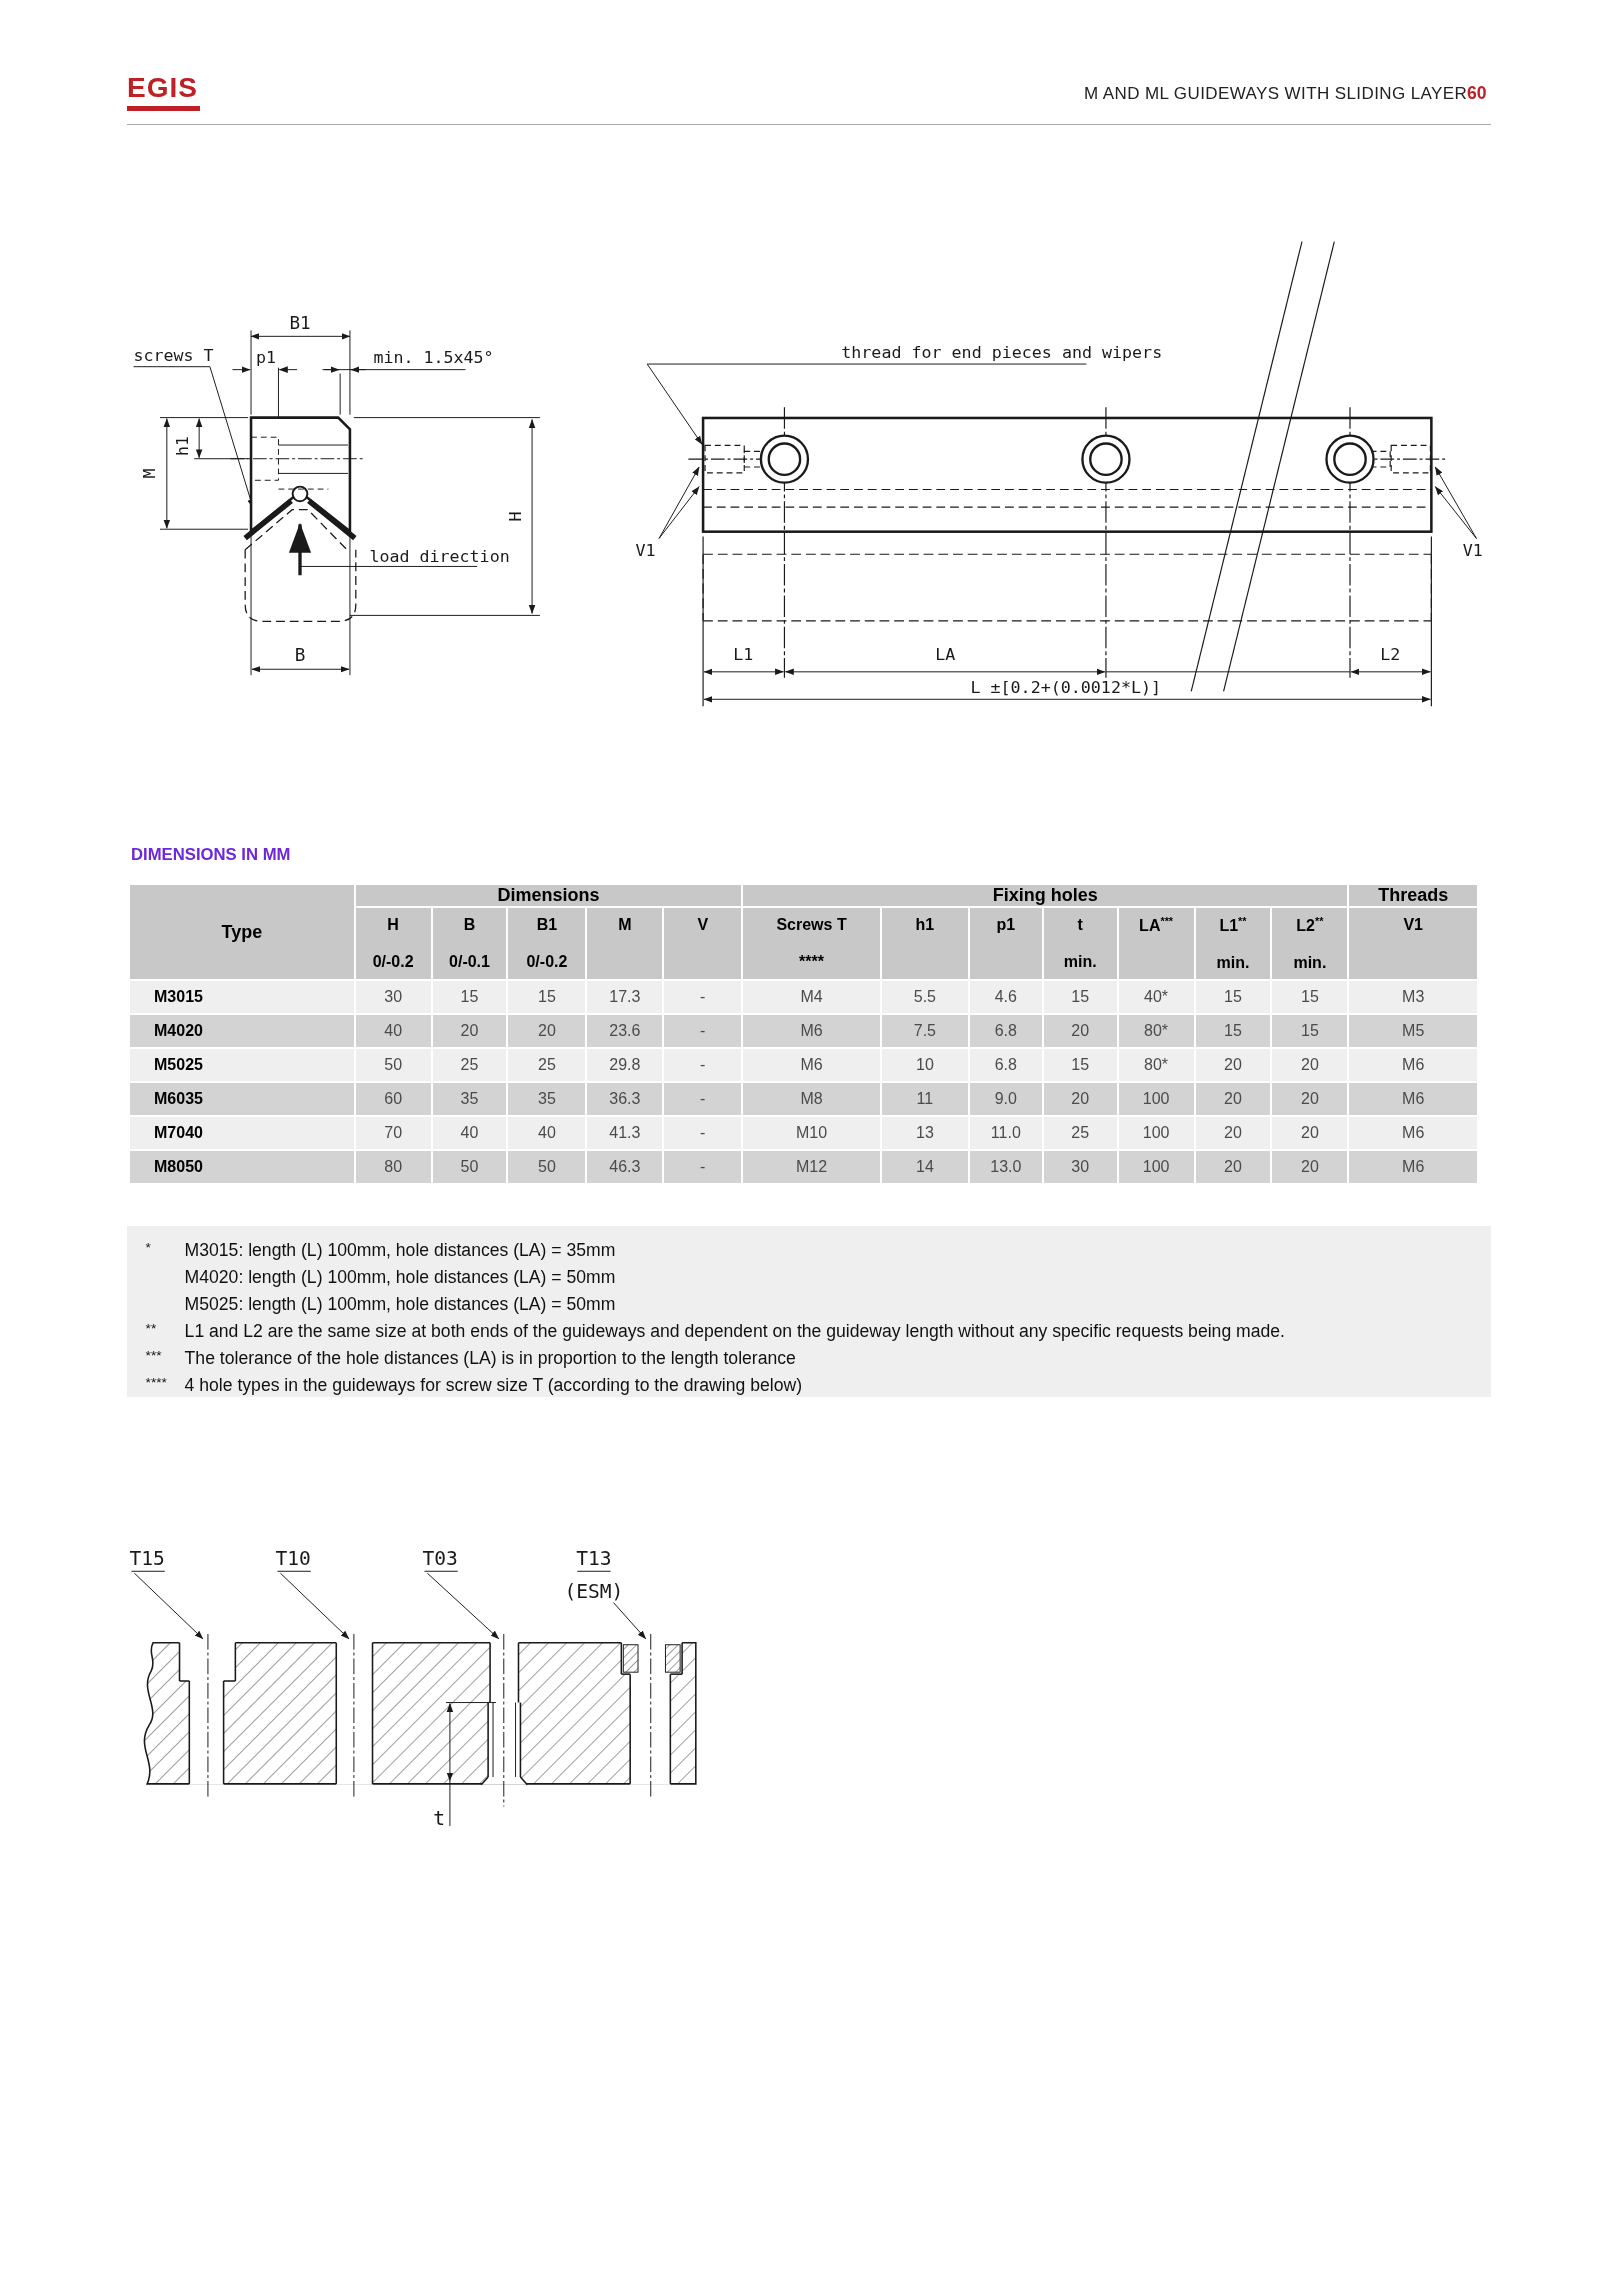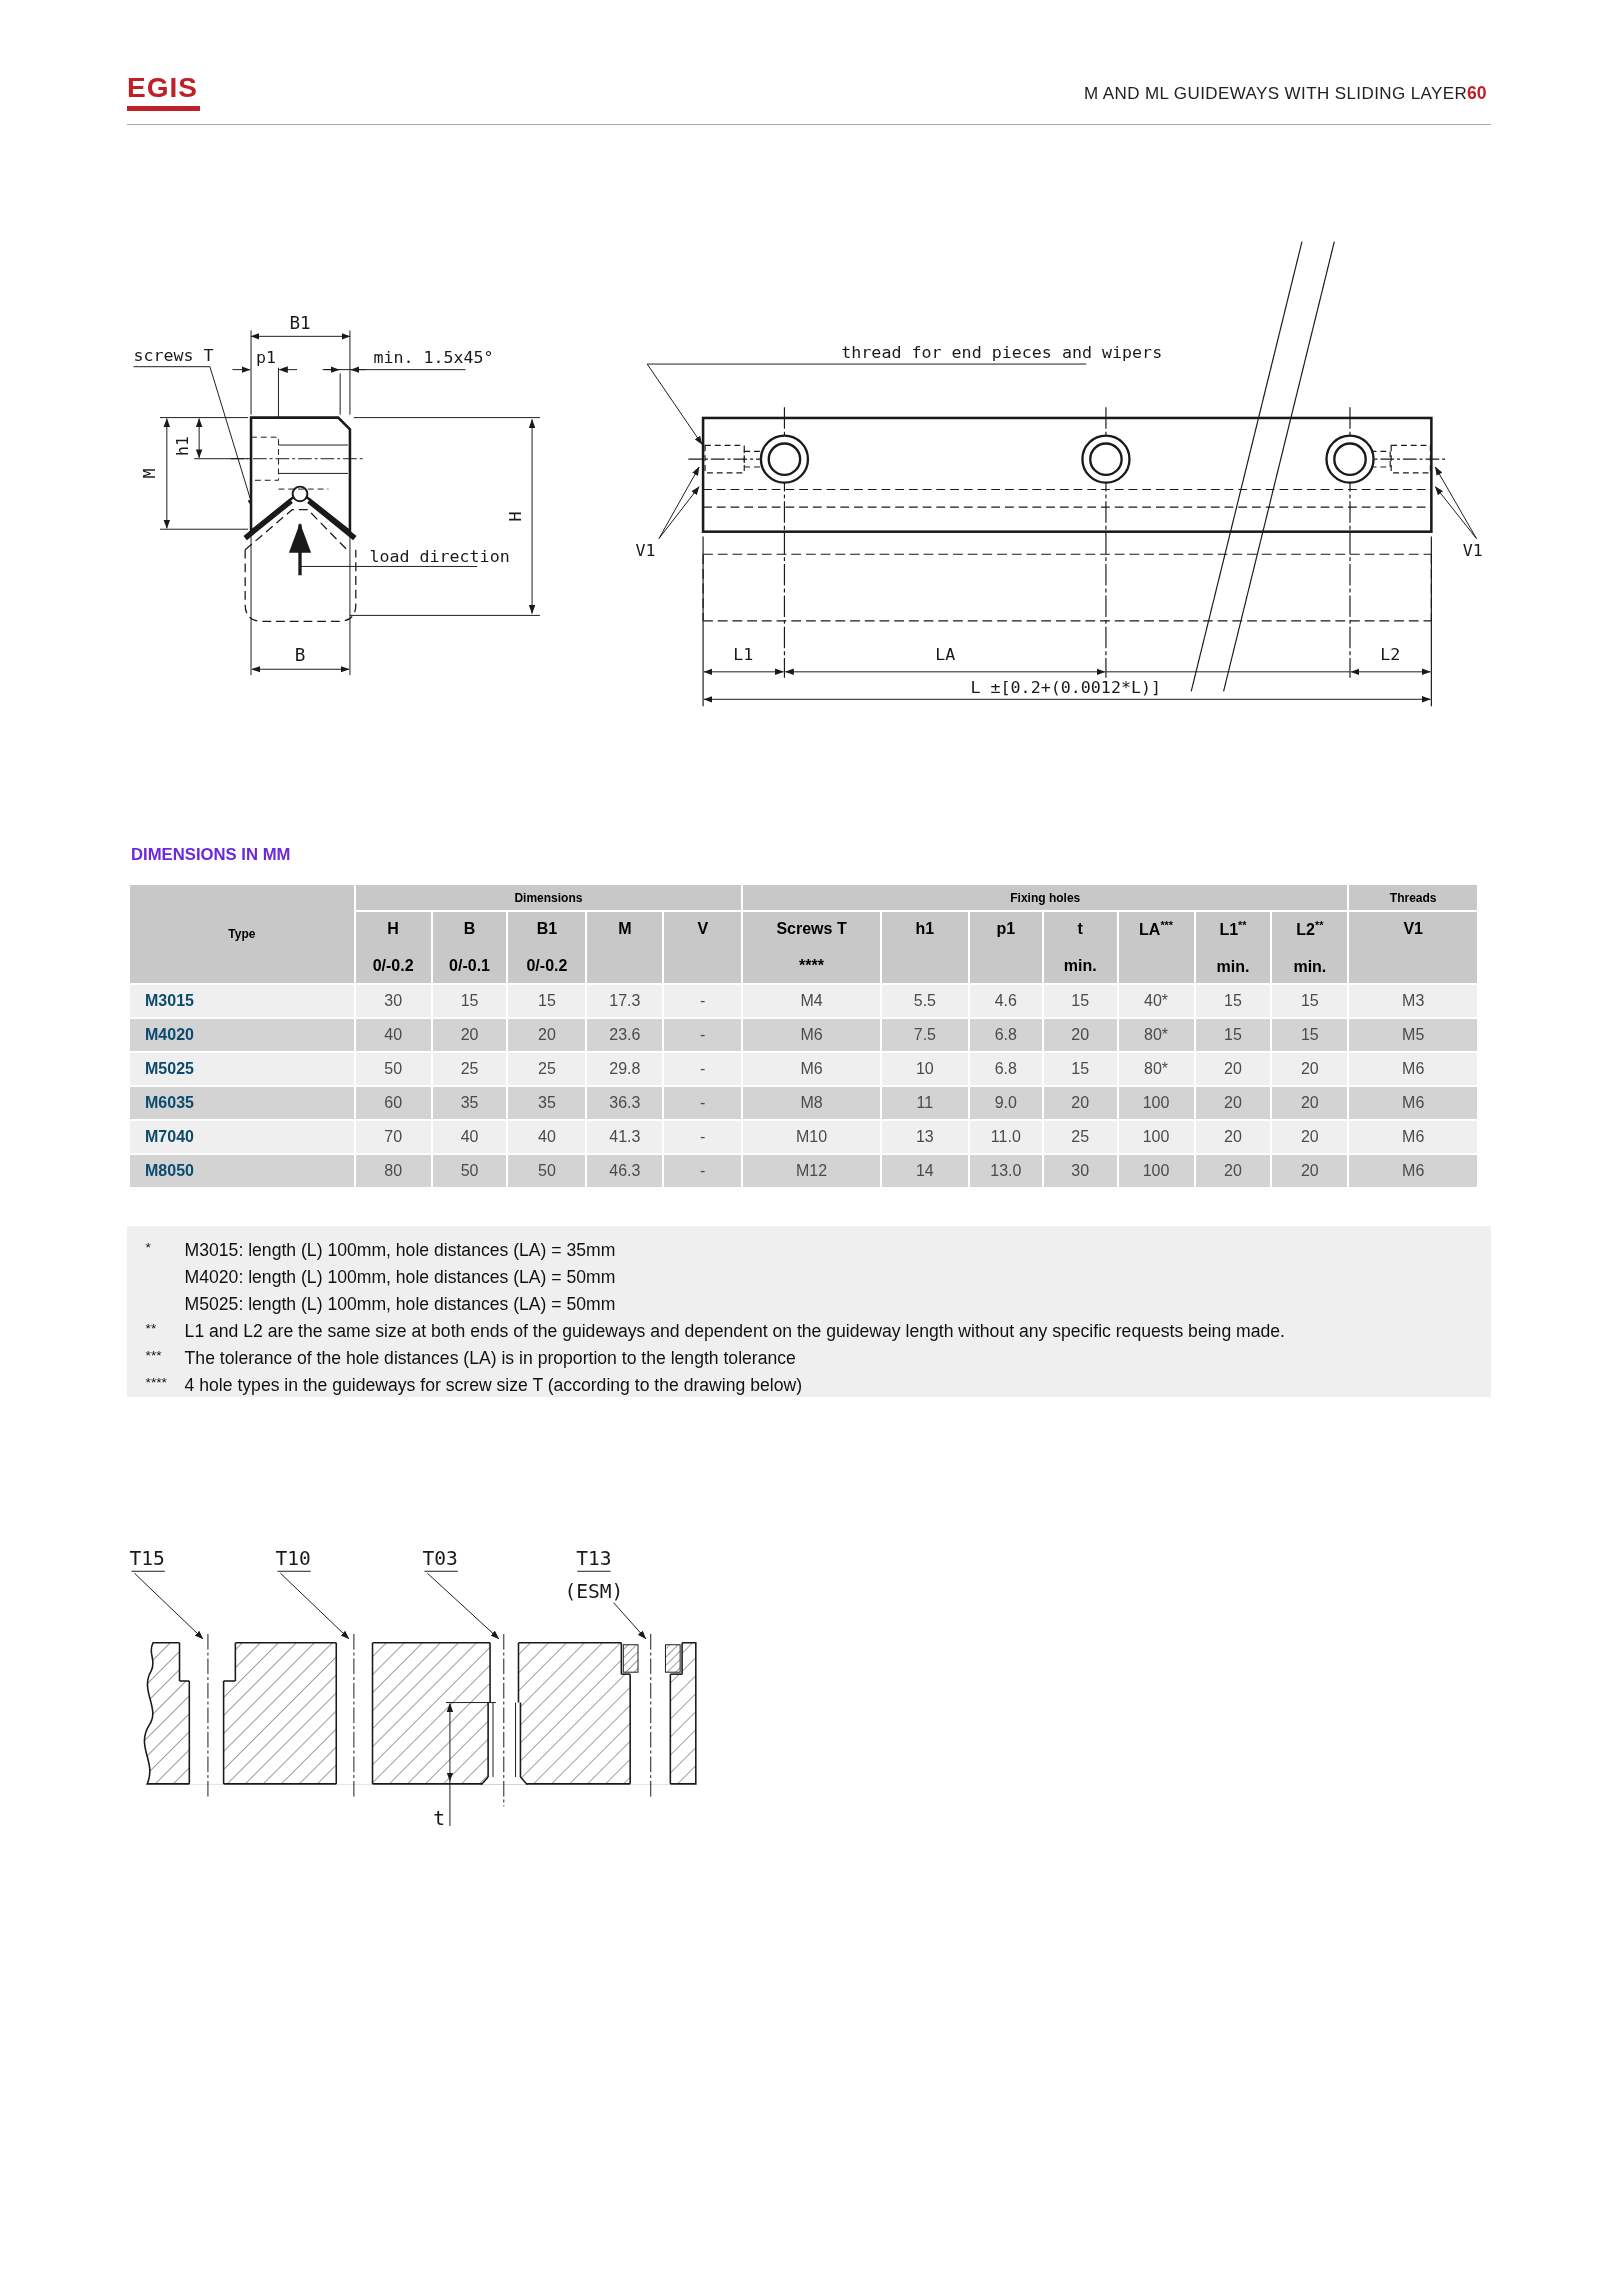--- a/index.html
+++ b/index.html
@@ -14,28 +14,28 @@
   .hdr-rule{position:absolute;left:127px;top:124px;width:1364px;height:1px;background:#a8a8a8;}
   
   .drw{position:absolute;}
   .drw text{font-family:"DejaVu Sans Mono",monospace;fill:#1a1a1a;}
   
   .caption{position:absolute;left:131px;top:845px;font-size:16.7px;font-weight:bold;color:#6d28d9;}
   table.spec{position:absolute;left:128px;top:883px;border-collapse:separate;border-spacing:2.9px;
              table-layout:fixed;width:1351px;}
   table.spec th,table.spec td{padding:0;margin:0;font-size:16px;vertical-align:middle;}
   table.spec th{background:#c8c8c8;font-weight:bold;color:#000;text-align:center;}
-  tr.grp th{height:25px;font-size:12px;}
+  tr.grp th{height:17px;font-size:18px;}
   th.typehead{height:100px;}
   tr.colhead th{height:71px;}
   tr.colhead .lbl{font-weight:bold;}
   tr.colhead .sub{font-weight:bold;margin-top:19px;min-height:17.6px;}
   tr.colhead sup{font-size:10.8px;}
   table.spec tbody td{height:32px;text-align:center;color:#4b4b4b;}
-  table.spec tbody td.type{text-align:left;padding-left:15px;font-weight:bold;color:#0c4a6e;}
+  table.spec tbody td.type{text-align:left;padding-left:24px;font-weight:bold;color:#000000;}
   table.spec tbody tr.light td{background:#efefef;}
   table.spec tbody tr.dark td{background:#d3d3d3;}
   
   .notes{position:absolute;left:127px;top:1226px;width:1364px;height:171px;background:#efefef;
          box-sizing:border-box;padding-top:10.8px;font-size:17.6px;color:#111;}
   .fn{display:flex;}
   .fn-marker{width:39px;padding-left:18.6px;flex:none;font-size:13.7px;padding-top:2.9px;color:#111;}
   .fn-text{flex:1;line-height:27px;}
   
   .legend{position:absolute;left:839px;top:1611px;font-size:19px;line-height:32px;color:#000;}

